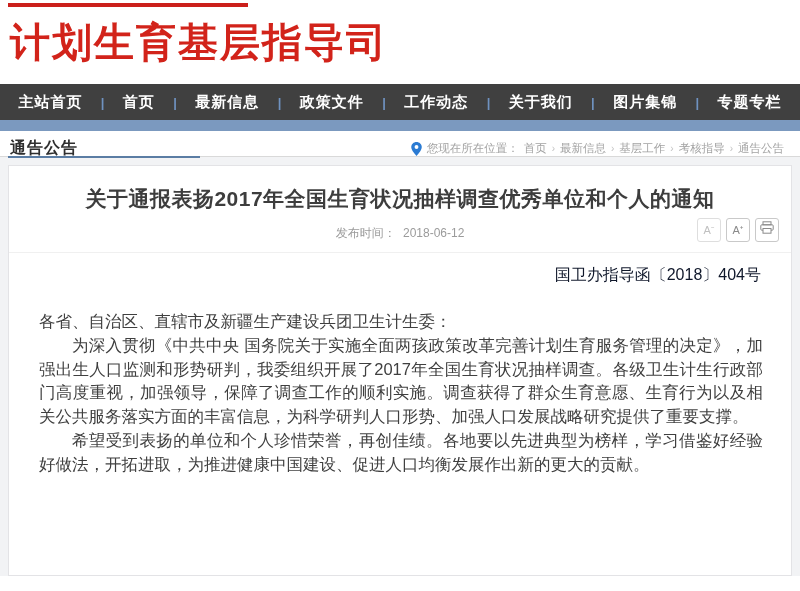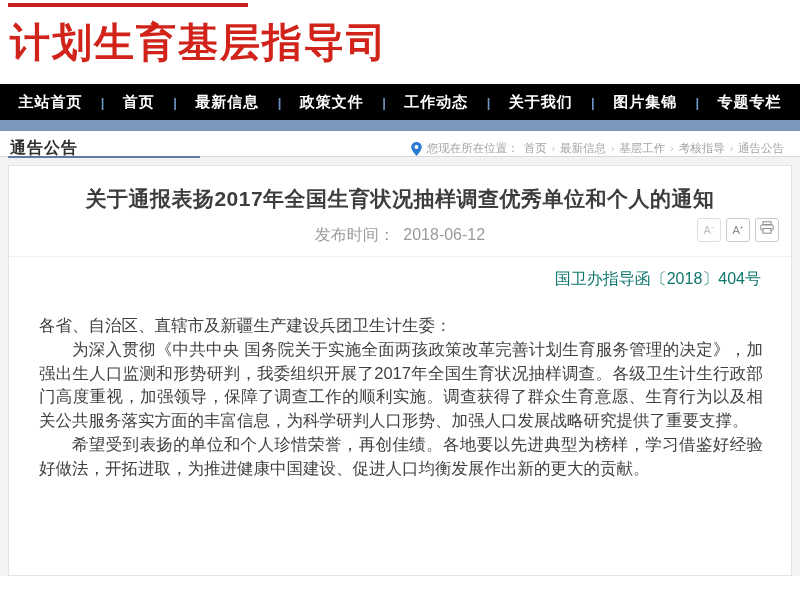--- a/index.html
+++ b/index.html
@@ -5,21 +5,21 @@
   * { margin:0; padding:0; box-sizing:border-box; }
   html,body { width:800px; height:591px; overflow:hidden; background:#fff;
     font-family:"Liberation Sans","DejaVu Sans",sans-serif; }
 
   
   .top-red-line { margin:3px 0 0 8px; width:240px; height:4px; background:#cb1f1b; }
   .site-title { margin:13px 0 20px 10px; font-size:40px; line-height:1.1;
     font-weight:bold; color:#d2231a; letter-spacing:2px; }
 
   
-  .main-nav { height:36px; background:#000000; display:flex; align-items:center;
+  .main-nav { height:36px; background:#404040; display:flex; align-items:center;
     justify-content:space-evenly; }
   .nav-item { color:#ffffff; font-size:15px; font-weight:bold; text-decoration:none;
     letter-spacing:1px; cursor:pointer; }
   .nav-sep { color:#6f92c0; font-size:13px; font-weight:bold; }
   .nav-shadow { height:11px; background:#7b99bf; }
 
   
   .section-bar { position:relative; height:26px; background:#ffffff;
     border-bottom:1px solid #d9d9d9; }
   .section-title { position:absolute; left:10px; top:7px; font-size:16px;
@@ -32,28 +32,28 @@
   .crumb-sep { color:#c2c2c2; font-size:10px; }
   .pin-icon { width:11px; height:14px; display:inline-block; }
 
   
   .content-bg { background:#f2f3f5; padding:8px 8px 0 8px; height:419px; }
   .card { background:#ffffff; border:1px solid #e3e3e6; height:100%;
     position:relative; overflow:hidden; }
   .article-title { text-align:center; margin:19px 40px 0 40px; font-size:21px;
     color:#3d3d3d; font-weight:600; letter-spacing:0.5px; }
   .article-meta { text-align:center; margin-top:12px; padding-bottom:10px;
-    font-size:16px; color:#9b9b9b; border-bottom:1px solid #f0f0f0; }
+    font-size:12px; color:#9b9b9b; border-bottom:1px solid #f0f0f0; }
   .meta-label { margin-right:4px; }
   .article-tools { position:absolute; right:12px; top:52px; display:flex; gap:5px; }
   .tool-btn { width:24px; height:24px; border:1px solid #c9c9c9; border-radius:3px;
     background:#fff; color:#8a8a8a; font-size:11px; line-height:22px; text-align:center;
     cursor:pointer; padding:0; }
   .tool-btn.dim { border-color:#dedede; color:#c0c0c0; }
-  .doc-number { text-align:right; padding:12px 30px 0 0; font-size:16px; color:#0f766e; }
+  .doc-number { text-align:right; padding:12px 30px 0 0; font-size:16px; color:#0f172a; }
   .article-body { padding:24px 28px 0 30px; font-size:16.5px; line-height:1.44;
     color:#3f3f3f; text-align:justify; }
   .article-body p { margin:0; }
   .article-body p.indent { text-indent:2em; }
 </style>
 </head>
 <body>
 
 <header>
   <div class="top-red-line"></div>

